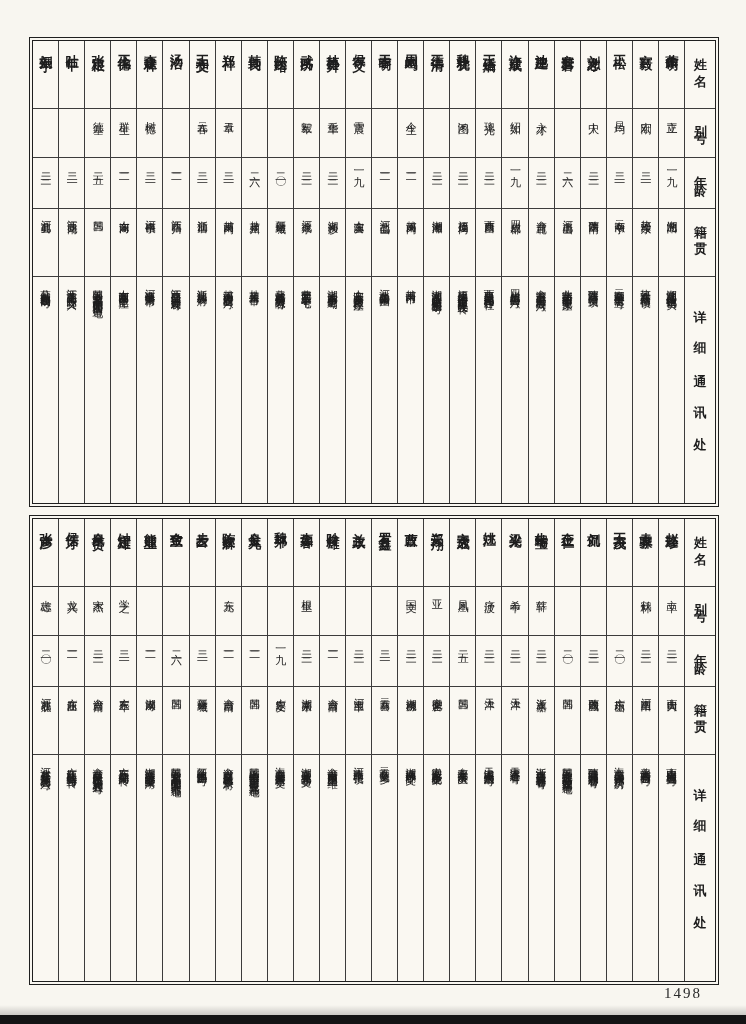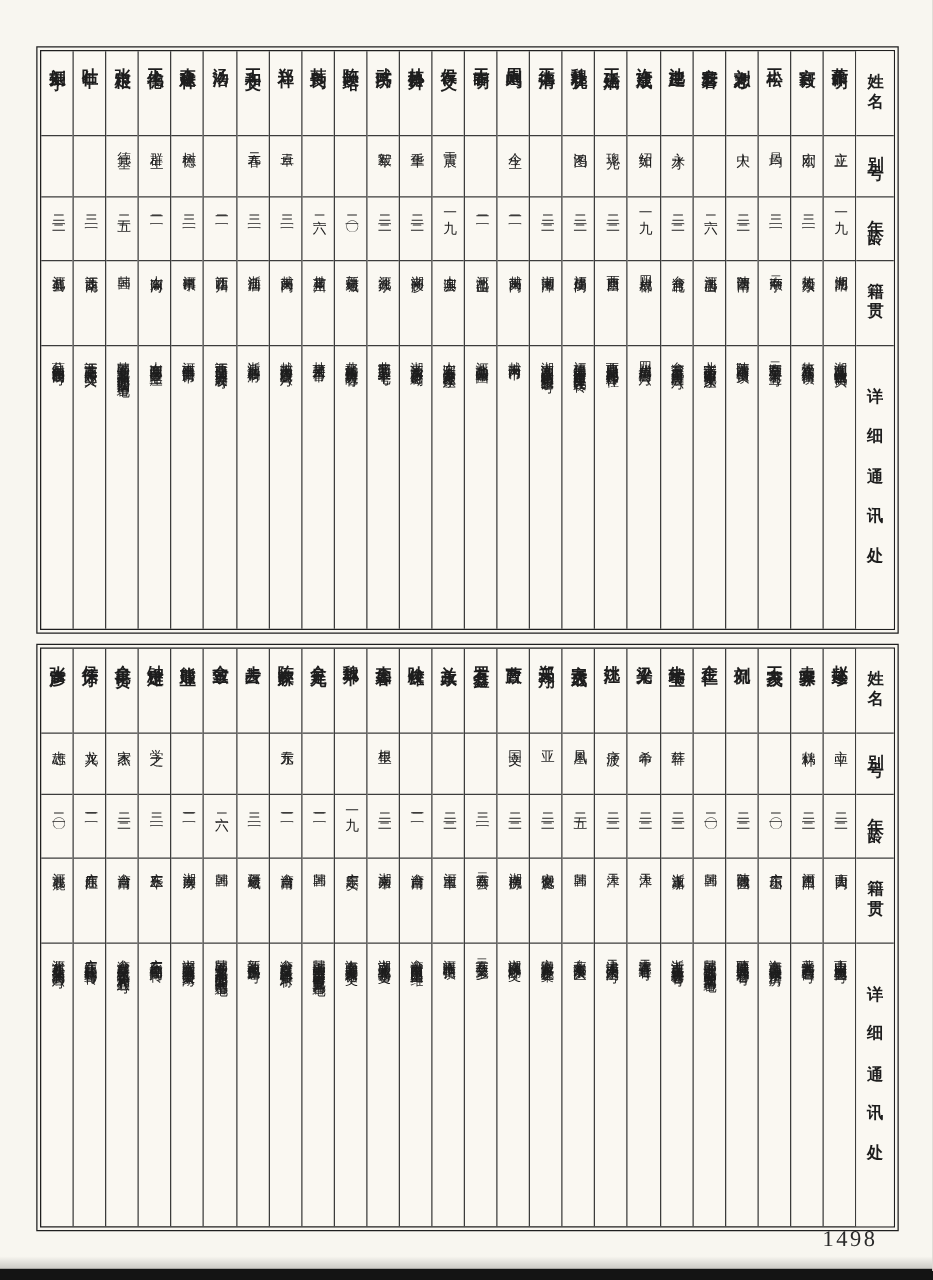--- a/index.html
+++ b/index.html
@@ -42,21 +42,21 @@
   .cell-addr .vtext{font-size:10.5px;letter-spacing:1px;line-height:13px;}
   
   .header-col .vtext{font-weight:bold;font-size:13px;}
   .header-col .cell-name .vtext{letter-spacing:16px;padding-top:4px;}
   .header-col .cell-alias .vtext{letter-spacing:7px;padding-top:2px;}
   .header-col .cell-age .vtext{letter-spacing:7px;padding-top:2px;}
   .header-col .cell-origin .vtext{letter-spacing:16px;padding-top:4px;}
   .header-col .cell-addr .vtext{letter-spacing:32px;padding-top:18px;}
   .page-number{
     position:absolute;right:44px;bottom:22px;
-    font-size:18px;letter-spacing:2px;color:#2a2a2a;
+    font-size:15px;letter-spacing:2px;color:#2a2a2a;
   }
   .scan-edge-bottom{
     position:absolute;left:0;right:0;bottom:0;height:9px;background:#141414;
   }
   .scan-shade-bottom{
     position:absolute;left:0;right:0;bottom:9px;height:10px;
     background:linear-gradient(to bottom,rgba(0,0,0,0),rgba(0,0,0,0.18));
   }
 </style>
 </head>

